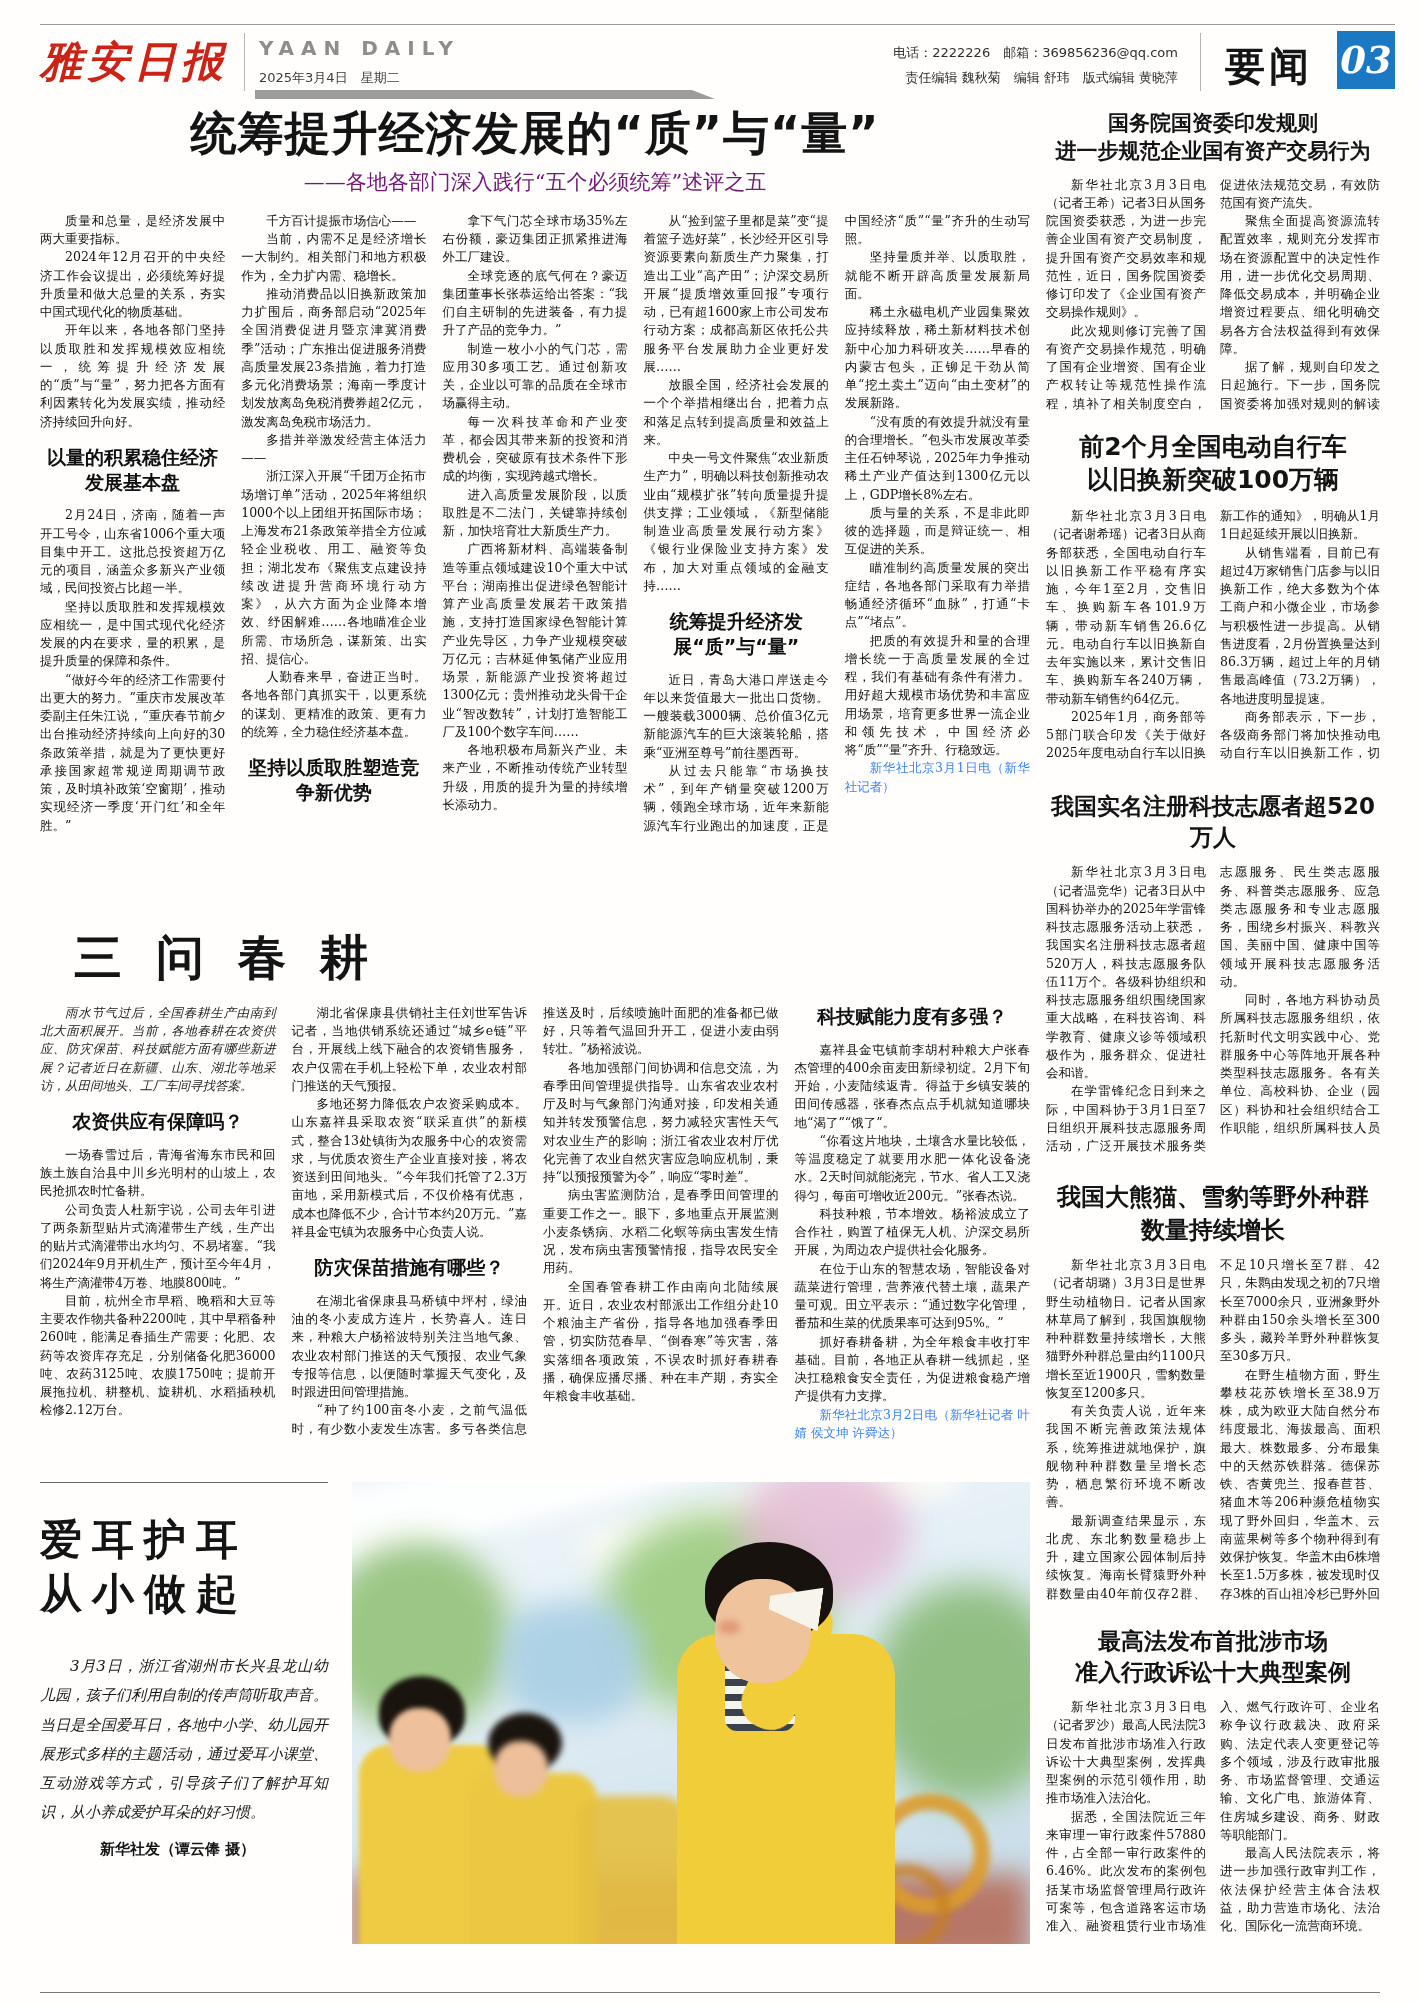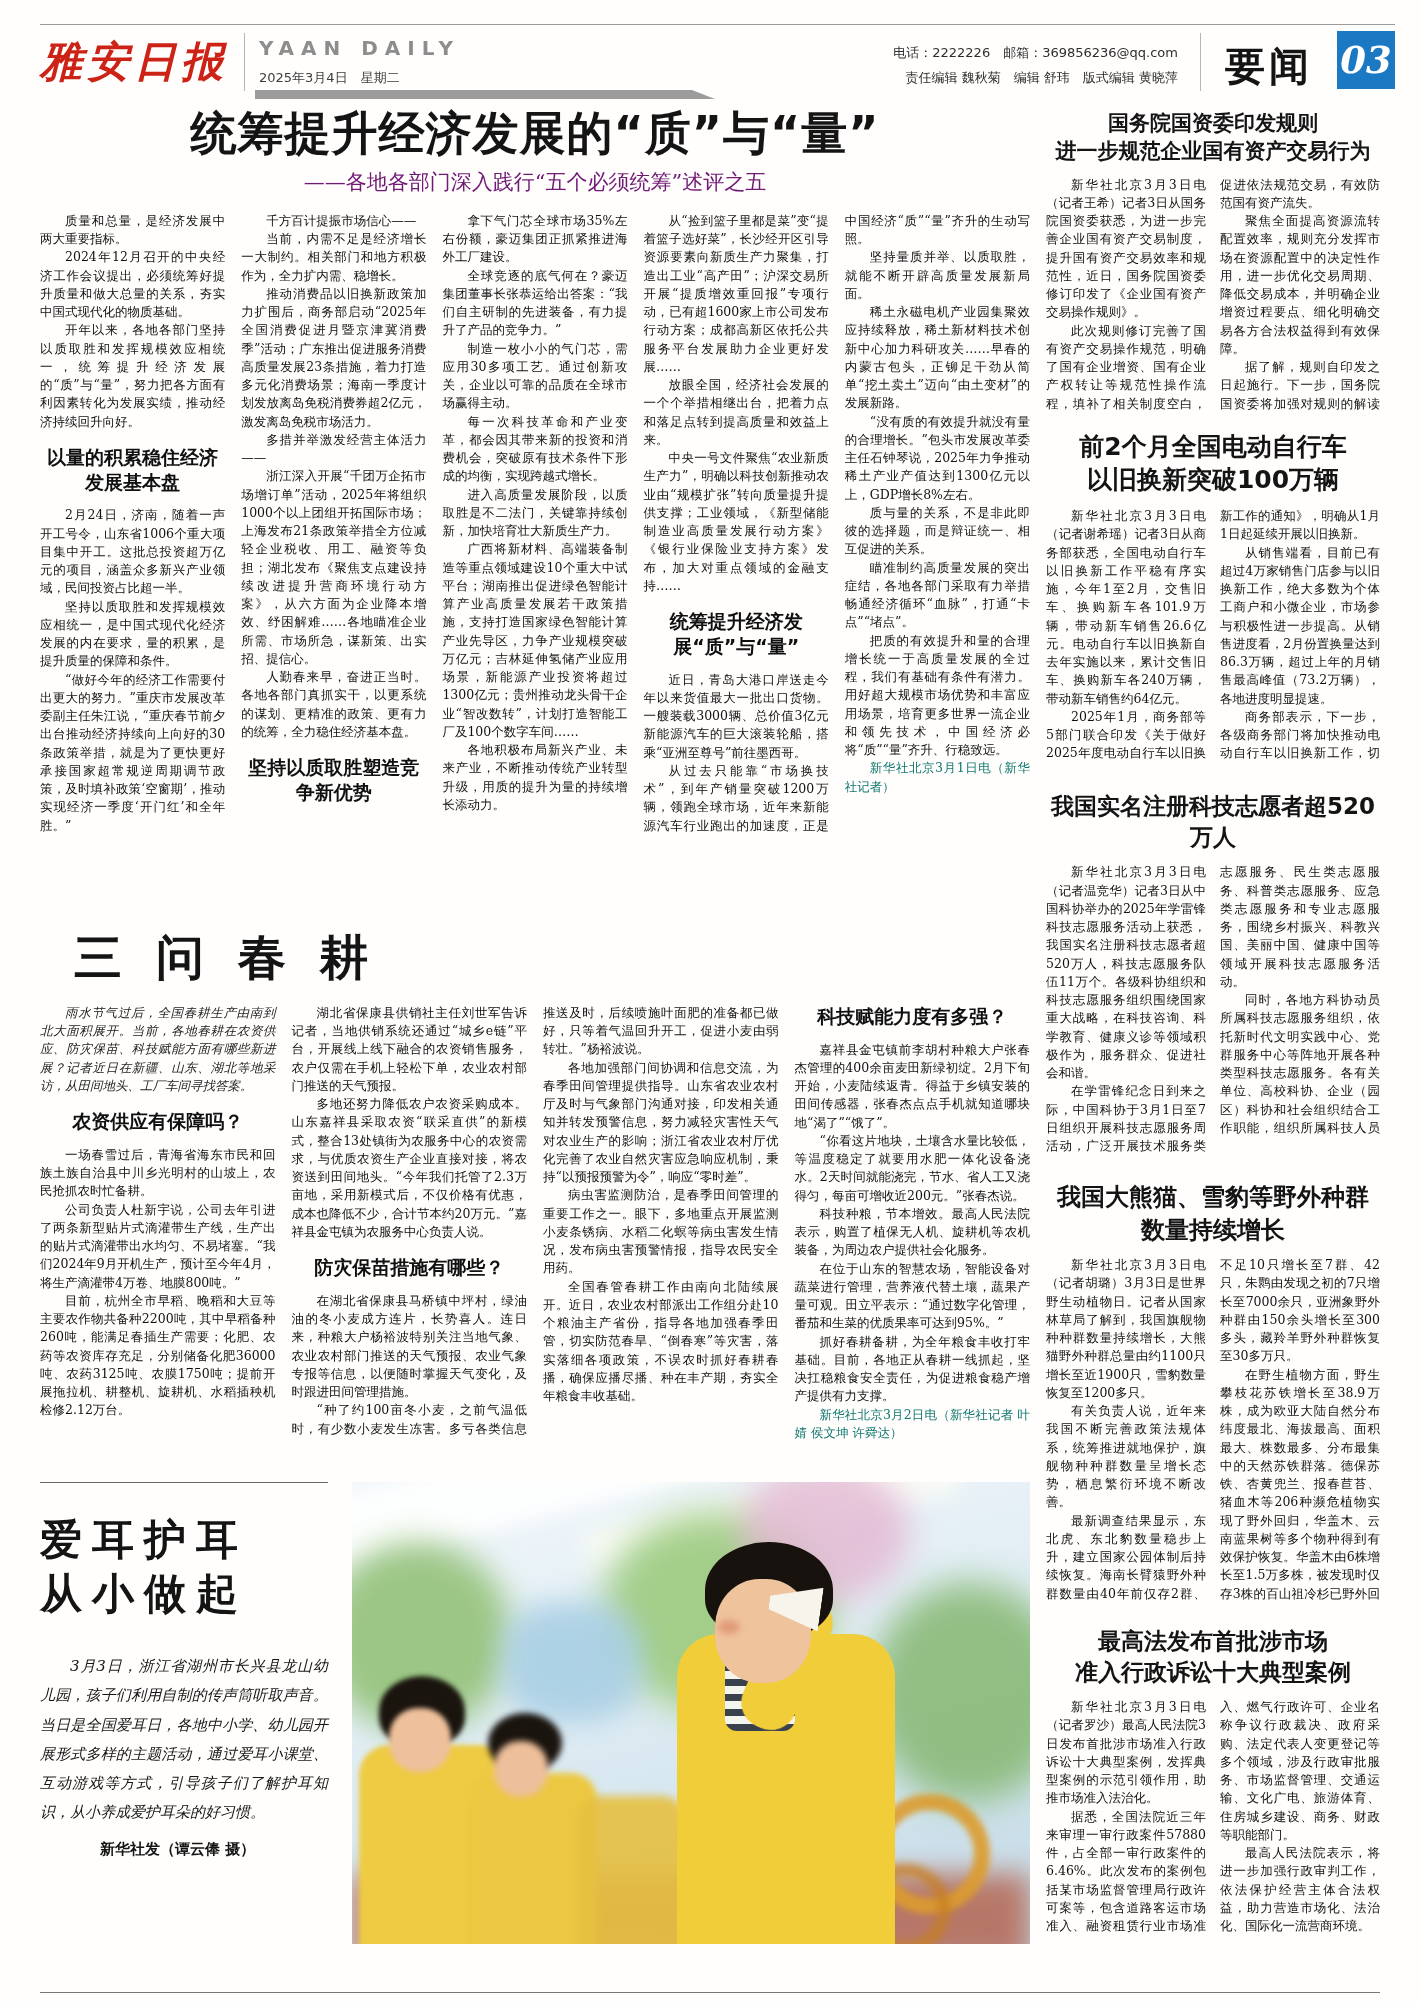--- a/index.html
+++ b/index.html
@@ -30,21 +30,21 @@
   
   .content{display:flex;gap:16px}
   .left-zone{width:990px}
   .right-zone{width:334px;display:flex;flex-direction:column}
 
   .cols{column-gap:16px;overflow:hidden;text-align:justify}
   .cols p{font-size:12.5px;line-height:1.46;text-indent:2em;margin:0;color:#101010}
   p.t-h{font-family:"DejaVu Sans","Liberation Sans",sans-serif;font-weight:900;font-size:19px;
         text-align:center;text-indent:0;line-height:1.3;margin:14px 0 12px}
   p.t-i{font-style:italic;color:#1c1c1c}
-  p.t-b{color:#0f766e}
+  p.t-b{color:#3b82f6}
 
   
   .lead-h1{font-family:"DejaVu Sans","Liberation Sans",sans-serif;font-weight:900;font-size:46px;
            letter-spacing:1px;text-align:center;line-height:1.15;margin:2px 0 8px}
   .lead-sub{font-size:21px;text-align:center;margin:2px 0 16px;color:#701a75}
   .lead-cols{column-count:5;height:700px}
 
   
   .spring{margin-top:14px}
   .spring-h{font-family:"DejaVu Sans","Liberation Sans",sans-serif;font-weight:900;font-size:48px;
@@ -183,21 +183,21 @@
             <p class="t-p">多地还努力降低农户农资采购成本。山东嘉祥县采取农资“联采直供”的新模式，整合13处镇街为农服务中心的农资需求，与优质农资生产企业直接对接，将农资送到田间地头。“今年我们托管了2.3万亩地，采用新模式后，不仅价格有优惠，成本也降低不少，合计节本约20万元。”嘉祥县金屯镇为农服务中心负责人说。</p>
             <p class="t-h">防灾保苗措施有哪些？</p>
             <p class="t-p">在湖北省保康县马桥镇中坪村，绿油油的冬小麦成方连片，长势喜人。连日来，种粮大户杨裕波特别关注当地气象、农业农村部门推送的天气预报、农业气象专报等信息，以便随时掌握天气变化，及时跟进田间管理措施。</p>
             <p class="t-p">“种了约100亩冬小麦，之前气温低时，有少数小麦发生冻害。多亏各类信息推送及时，后续喷施叶面肥的准备都已做好，只等着气温回升开工，促进小麦由弱转壮。”杨裕波说。</p>
             <p class="t-p">各地加强部门间协调和信息交流，为春季田间管理提供指导。山东省农业农村厅及时与气象部门沟通对接，印发相关通知并转发预警信息，努力减轻灾害性天气对农业生产的影响；浙江省农业农村厅优化完善了农业自然灾害应急响应机制，秉持“以预报预警为令”，响应“零时差”。</p>
             <p class="t-p">病虫害监测防治，是春季田间管理的重要工作之一。眼下，多地重点开展监测小麦条锈病、水稻二化螟等病虫害发生情况，发布病虫害预警情报，指导农民安全用药。</p>
             <p class="t-p">全国春管春耕工作由南向北陆续展开。近日，农业农村部派出工作组分赴10个粮油主产省份，指导各地加强春季田管，切实防范春旱、“倒春寒”等灾害，落实落细各项政策，不误农时抓好春耕春播，确保应播尽播、种在丰产期，夯实全年粮食丰收基础。</p>
             <p class="t-h">科技赋能力度有多强？</p>
             <p class="t-p">嘉祥县金屯镇前李胡村种粮大户张春杰管理的400余亩麦田新绿初绽。2月下旬开始，小麦陆续返青。得益于乡镇安装的田间传感器，张春杰点点手机就知道哪块地“渴了”“饿了”。</p>
             <p class="t-p">“你看这片地块，土壤含水量比较低，等温度稳定了就要用水肥一体化设备浇水。2天时间就能浇完，节水、省人工又浇得匀，每亩可增收近200元。”张春杰说。</p>
-            <p class="t-p">科技种粮，节本增效。最高人民法院表示，购置了植保无人机、旋耕机等农机装备，为周边农户提供社会化服务。</p>
+            <p class="t-p">科技种粮，节本增效。杨裕波成立了合作社，购置了植保无人机、沪深交易所开展，为周边农户提供社会化服务。</p>
             <p class="t-p">在位于山东的智慧农场，智能设备对蔬菜进行管理，营养液代替土壤，蔬果产量可观。田立平表示：“通过数字化管理，番茄和生菜的优质果率可达到95%。”</p>
             <p class="t-p">抓好春耕备耕，为全年粮食丰收打牢基础。目前，各地正从春耕一线抓起，坚决扛稳粮食安全责任，为促进粮食稳产增产提供有力支撑。</p>
             <p class="t-b">新华社北京3月2日电（新华社记者 叶婧 侯文坤 许舜达）</p>
           </div>
       </article>
 
       <div class="bottom-row">
         <aside class="ear">
           <div class="ear-title">
             <div>爱耳护耳</div>

